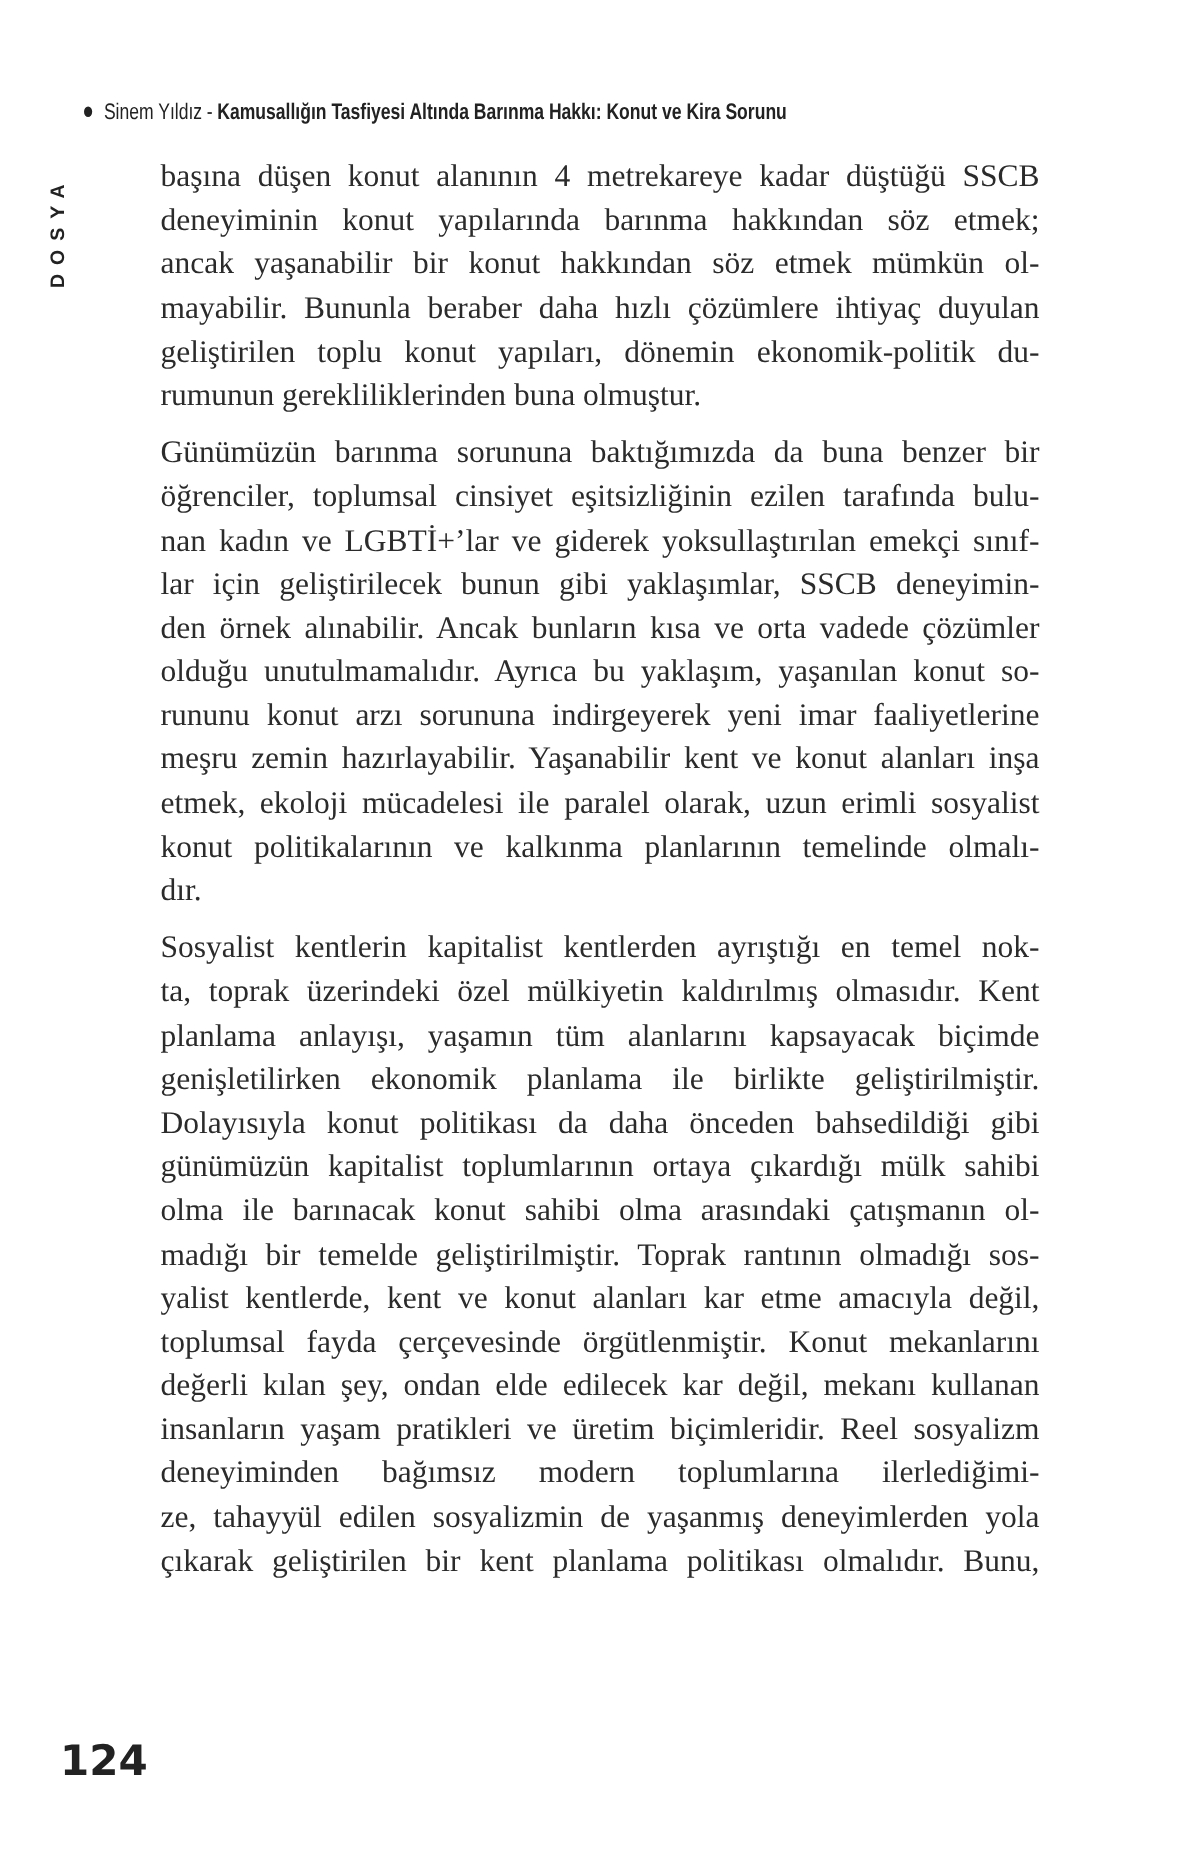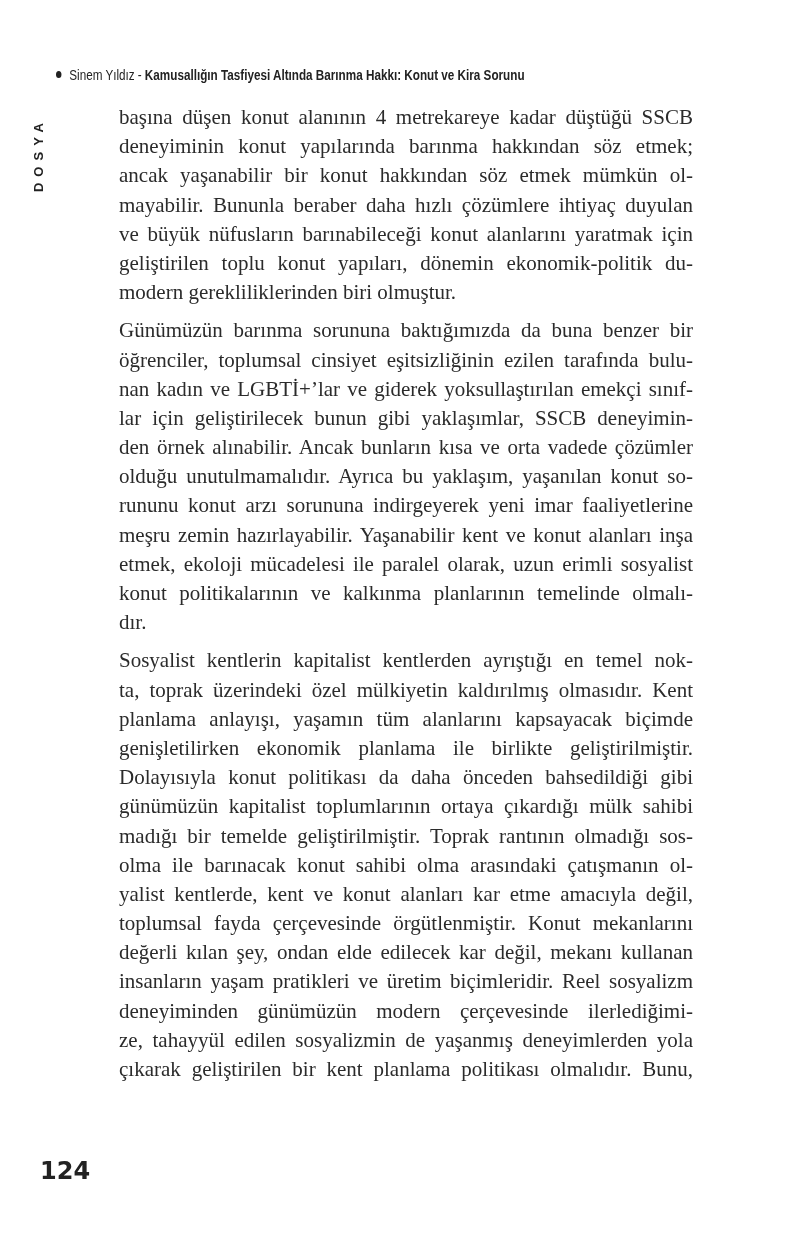--- a/index.html
+++ b/index.html
@@ -18,49 +18,48 @@
       position: absolute; left: 38px; top: 155px;
       transform: rotate(-90deg); transform-origin: center center;
       font-family: "Liberation Sans", sans-serif; font-weight: bold;
       font-size: 13px; letter-spacing: 6px; color: #222; width: 80px; text-align: center;
       margin-left: -40px; margin-top: -8px;
     }
     .content {
       position: absolute; left: 107px; top: 103px; width: 586px;
       font-family: "Liberation Serif", serif; font-size: 21px; line-height: 29.2px; color: #2b2b2b;
     }
-    .para { margin: 0 0 9px 12px; }
+    .para { margin: 0 0 9px 0; }
     .line { display: block; text-align: justify; text-align-last: justify; white-space: nowrap; height: 29.2px; }
     .line.last { text-align-last: left; }
     .page-number {
       position: absolute; left: 40px; top: 1157px;
-      font-family: "DejaVu Sans", sans-serif; font-size: 24px; font-weight: bold; color: #222;
+      font-family: "DejaVu Sans", sans-serif; font-size: 28px; font-weight: bold; color: #222;
     }
   </style>
 </head>
 <body>
 
 <div class="header">
   <span class="bullet"></span>
   <span class="author">Sinem Yıldız</span>
   <span class="sep">-</span>
   <span class="title">Kamusallığın Tasfiyesi Altında Barınma Hakkı: Konut ve Kira Sorunu</span>
 </div>
 
 <div class="side-label">DOSYA</div>
 
 <div class="content">
   <p class="para">
     <span class="line">başına düşen konut alanının 4 metrekareye kadar düştüğü SSCB</span>
     <span class="line">deneyiminin konut yapılarında barınma hakkından söz etmek;</span>
     <span class="line">ancak yaşanabilir bir konut hakkından söz etmek mümkün ol-</span>
     <span class="line">mayabilir. Bununla beraber daha hızlı çözümlere ihtiyaç duyulan</span>
-    <span class="line">ve büyük nüfusların barınabileceği konut alanlarını yaratmak için</span>
     <span class="line">geliştirilen toplu konut yapıları, dönemin ekonomik-politik du-</span>
-    <span class="line last">modern gerekliliklerinden biri olmuştur.</span>
+    <span class="line last">rumunun gerekliliklerinden buna olmuştur.</span>
   </p>
   <p class="para">
     <span class="line">Günümüzün barınma sorununa baktığımızda da buna benzer bir</span>
     <span class="line">öğrenciler, toplumsal cinsiyet eşitsizliğinin ezilen tarafında bulu-</span>
     <span class="line">nan kadın ve LGBTİ+’lar ve giderek yoksullaştırılan emekçi sınıf-</span>
     <span class="line">lar için geliştirilecek bunun gibi yaklaşımlar, SSCB deneyimin-</span>
     <span class="line">den örnek alınabilir. Ancak bunların kısa ve orta vadede çözümler</span>
     <span class="line">olduğu unutulmamalıdır. Ayrıca bu yaklaşım, yaşanılan konut so-</span>
     <span class="line">rununu konut arzı sorununa indirgeyerek yeni imar faaliyetlerine</span>
     <span class="line">meşru zemin hazırlayabilir. Yaşanabilir kent ve konut alanları inşa</span>
@@ -68,25 +67,25 @@
     <span class="line">konut politikalarının ve kalkınma planlarının temelinde olmalı-</span>
     <span class="line last">dır.</span>
   </p>
   <p class="para">
     <span class="line">Sosyalist kentlerin kapitalist kentlerden ayrıştığı en temel nok-</span>
     <span class="line">ta, toprak üzerindeki özel mülkiyetin kaldırılmış olmasıdır. Kent</span>
     <span class="line">planlama anlayışı, yaşamın tüm alanlarını kapsayacak biçimde</span>
     <span class="line">genişletilirken ekonomik planlama ile birlikte geliştirilmiştir.</span>
     <span class="line">Dolayısıyla konut politikası da daha önceden bahsedildiği gibi</span>
     <span class="line">günümüzün kapitalist toplumlarının ortaya çıkardığı mülk sahibi</span>
+    <span class="line">olma ile barınacak konut sahibi olma arasındaki çatışmanın ol-</span>
     <span class="line">madığı bir temelde geliştirilmiştir. Toprak rantının olmadığı sos-</span>
-    <span class="line">olma ile barınacak konut sahibi olma arasındaki çatışmanın ol-</span>
     <span class="line">yalist kentlerde, kent ve konut alanları kar etme amacıyla değil,</span>
     <span class="line">toplumsal fayda çerçevesinde örgütlenmiştir. Konut mekanlarını</span>
     <span class="line">değerli kılan şey, ondan elde edilecek kar değil, mekanı kullanan</span>
     <span class="line">insanların yaşam pratikleri ve üretim biçimleridir. Reel sosyalizm</span>
-    <span class="line">deneyiminden günümüzün modern çerçevesinde ilerlediğimi-</span>
+    <span class="line">deneyiminden bağımsız modern toplumlarına ilerlediğimi-</span>
     <span class="line">ze, tahayyül edilen sosyalizmin de yaşanmış deneyimlerden yola</span>
     <span class="line">çıkarak geliştirilen bir kent planlama politikası olmalıdır. Bunu,</span>
   </p>
 </div>
 
 <div class="page-number">124</div>
 
 </body></html>

